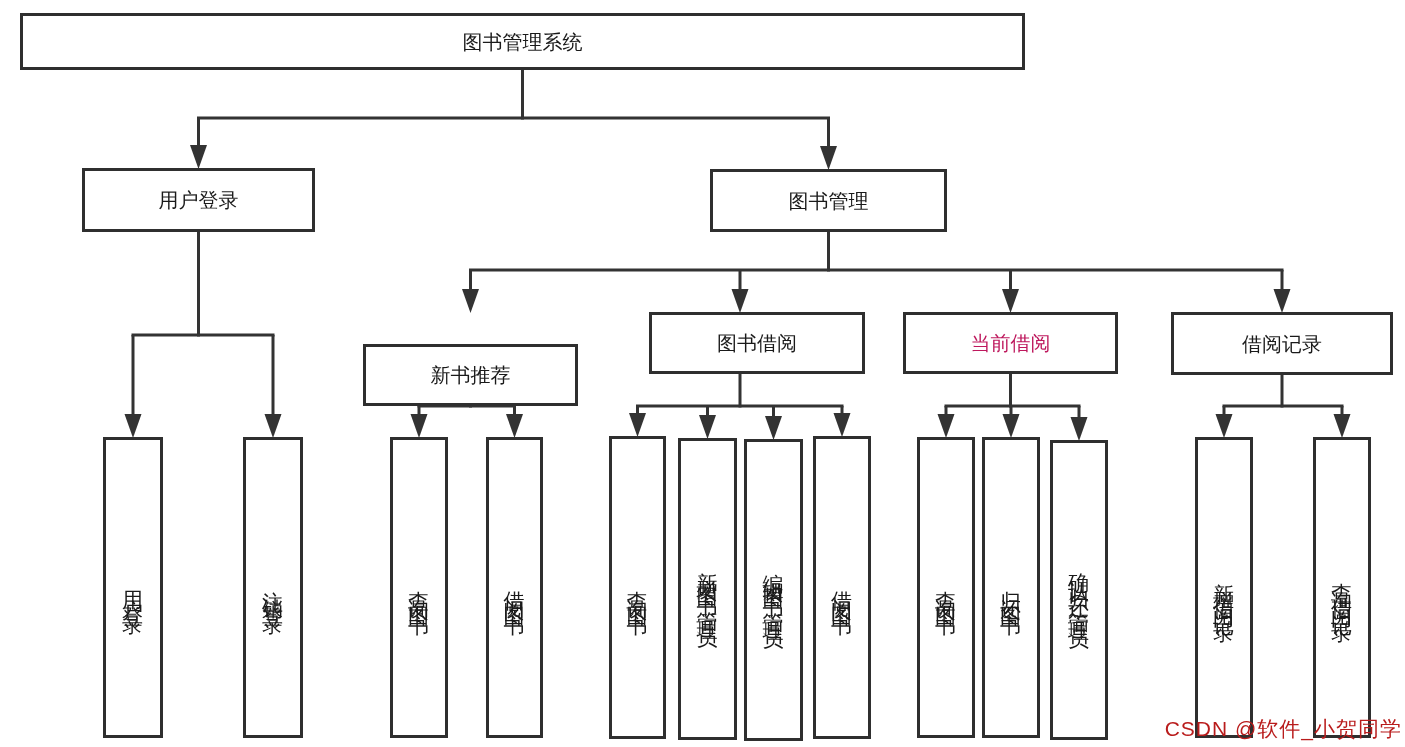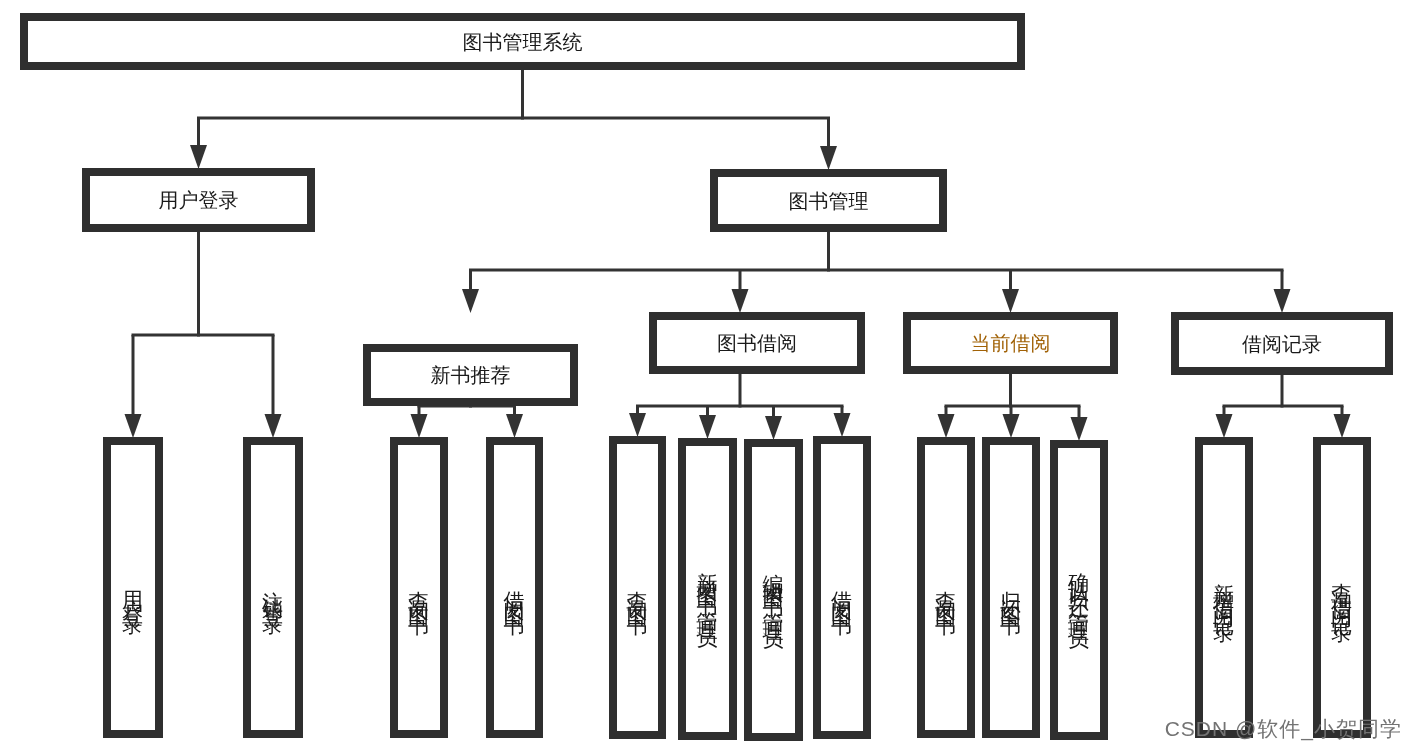--- a/index.html
+++ b/index.html
@@ -13,21 +13,21 @@
   }
   .connector-layer {
     position: absolute;
     left: 0; top: 0;
     width: 1405px; height: 747px;
   }
   .node {
     position: absolute;
     box-sizing: border-box;
     background: #ffffff;
-    border: 8px solid #eab308;
+    border: 3px solid #eab308;
     display: flex;
     align-items: center;
     justify-content: center;
     font-size: 20px;
     color: #1a1a1a;
     text-align: center;
     line-height: 1.2;
   }
   .node--vertical {
     writing-mode: vertical-rl;
@@ -104,30 +104,30 @@
       <polygon points="1215.5,414 1232.5,414 1224,438" fill="#333333"></polygon>
       <line x1="1342" y1="406" x2="1342" y2="415" stroke="#333333" stroke-width="3"></line>
       <polygon points="1333.5,414 1350.5,414 1342,438" fill="#333333"></polygon>
     </svg>
   <div id="nodes-layer">
       <div class="node" style="left: 20px; top: 13px; width: 1005px; height: 57px; border-color: rgb(47, 47, 47); background: rgb(255, 255, 255); color: rgb(26, 26, 26);">图书管理系统</div>
       <div class="node" style="left: 82px; top: 168px; width: 233px; height: 64px; border-color: rgb(47, 47, 47); background: rgb(255, 255, 255); color: rgb(26, 26, 26);">用户登录</div>
       <div class="node" style="left: 710px; top: 169px; width: 237px; height: 63px; border-color: rgb(47, 47, 47); background: rgb(255, 255, 255); color: rgb(26, 26, 26);">图书管理</div>
       <div class="node" style="left: 363px; top: 312px; width: 215px; height: 62px; border-color: rgb(47, 47, 47); background: rgb(255, 255, 255); color: rgb(26, 26, 26); margin-top: 32px;">新书推荐</div>
       <div class="node" style="left: 649px; top: 312px; width: 216px; height: 62px; border-color: rgb(47, 47, 47); background: rgb(255, 255, 255); color: rgb(26, 26, 26);">图书借阅</div>
-      <div class="node" style="left: 903px; top: 312px; width: 215px; height: 62px; border-color: rgb(47, 47, 47); background: rgb(255, 255, 255); color: #a16207;">当前借阅</div>
+      <div class="node" style="left: 903px; top: 312px; width: 215px; height: 62px; border-color: rgb(47, 47, 47); background: rgb(255, 255, 255); color: #be185d;">当前借阅</div>
       <div class="node" style="left: 1171px; top: 312px; width: 222px; height: 63px; border-color: rgb(47, 47, 47); background: rgb(255, 255, 255); color: rgb(26, 26, 26);">借阅记录</div>
       <div class="node node--vertical" style="left: 103px; top: 437px; width: 60px; height: 301px; border-color: rgb(47, 47, 47); background: rgb(255, 255, 255); color: rgb(26, 26, 26);">用户登录</div>
       <div class="node node--vertical" style="left: 243px; top: 437px; width: 60px; height: 301px; border-color: rgb(47, 47, 47); background: rgb(255, 255, 255); color: rgb(26, 26, 26);">注销登录</div>
       <div class="node node--vertical" style="left: 390px; top: 437px; width: 58px; height: 301px; border-color: rgb(47, 47, 47); background: rgb(255, 255, 255); color: rgb(26, 26, 26);">查询图书</div>
       <div class="node node--vertical" style="left: 486px; top: 437px; width: 57px; height: 301px; border-color: rgb(47, 47, 47); background: rgb(255, 255, 255); color: rgb(26, 26, 26);">借阅图书</div>
       <div class="node node--vertical" style="left: 609px; top: 436px; width: 57px; height: 303px; border-color: rgb(47, 47, 47); background: rgb(255, 255, 255); color: rgb(26, 26, 26);">查询图书</div>
       <div class="node node--vertical" style="left: 678px; top: 438px; width: 59px; height: 302px; border-color: rgb(47, 47, 47); background: rgb(255, 255, 255); color: rgb(26, 26, 26);">新增图书（管理员）</div>
       <div class="node node--vertical" style="left: 744px; top: 439px; width: 59px; height: 302px; border-color: rgb(47, 47, 47); background: rgb(255, 255, 255); color: rgb(26, 26, 26);">编辑图书（管理员）</div>
       <div class="node node--vertical" style="left: 813px; top: 436px; width: 58px; height: 303px; border-color: rgb(47, 47, 47); background: rgb(255, 255, 255); color: rgb(26, 26, 26);">借阅图书</div>
       <div class="node node--vertical" style="left: 917px; top: 437px; width: 58px; height: 301px; border-color: rgb(47, 47, 47); background: rgb(255, 255, 255); color: rgb(26, 26, 26);">查询图书</div>
       <div class="node node--vertical" style="left: 982px; top: 437px; width: 58px; height: 301px; border-color: rgb(47, 47, 47); background: rgb(255, 255, 255); color: rgb(26, 26, 26);">归还图书</div>
       <div class="node node--vertical" style="left: 1050px; top: 440px; width: 58px; height: 300px; border-color: rgb(47, 47, 47); background: rgb(255, 255, 255); color: rgb(26, 26, 26);">确认归还（管理员）</div>
       <div class="node node--vertical" style="left: 1195px; top: 437px; width: 58px; height: 301px; border-color: rgb(47, 47, 47); background: rgb(255, 255, 255); color: rgb(26, 26, 26);">新增借阅记录</div>
       <div class="node node--vertical" style="left: 1313px; top: 437px; width: 58px; height: 301px; border-color: rgb(47, 47, 47); background: rgb(255, 255, 255); color: rgb(26, 26, 26);">查询借阅记录</div>
     </div>
-  <div class="watermark" style="color: #737373; text-align: center;">CSDN @软件_小贺同学</div>
+  <div class="watermark" style="color: #b91c1c; text-align: center;">CSDN @软件_小贺同学</div>
 </div>
 
 </body></html>

